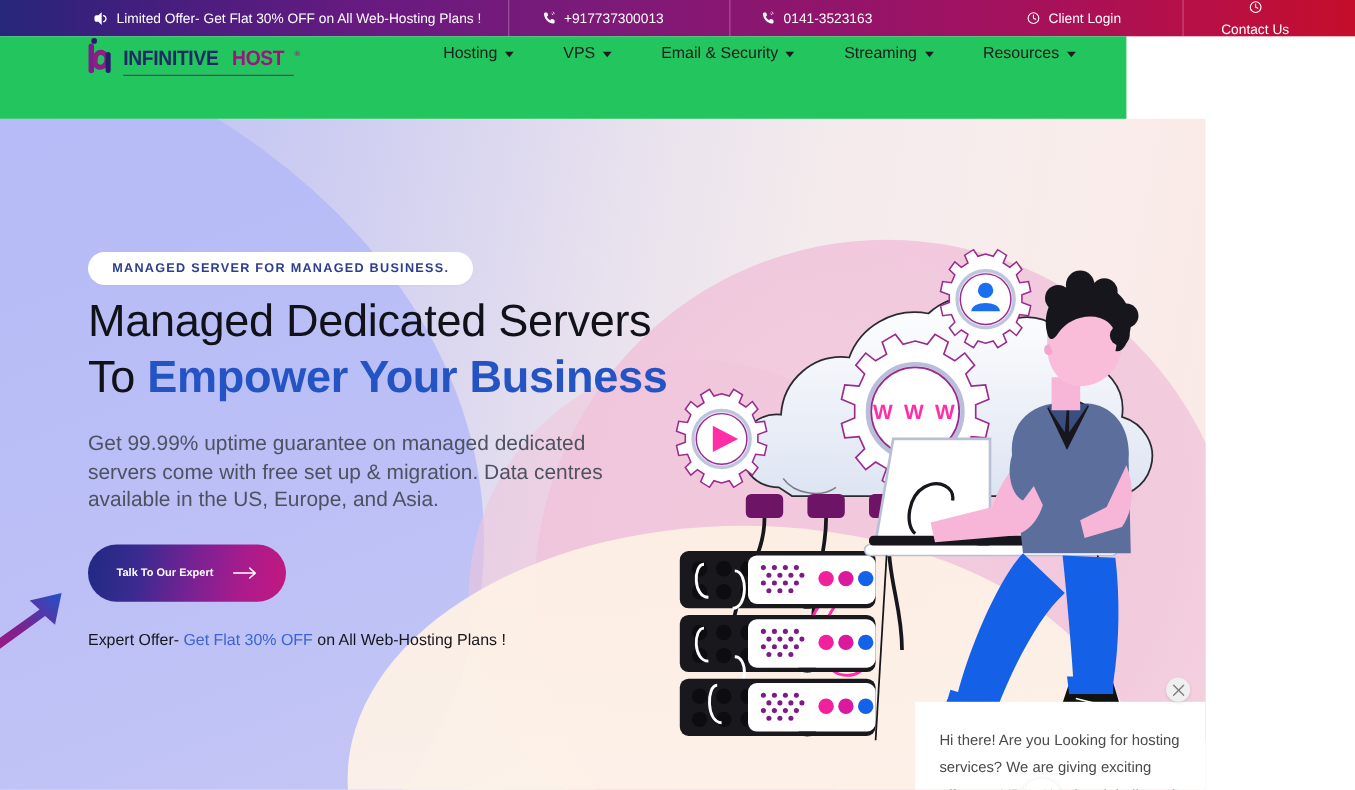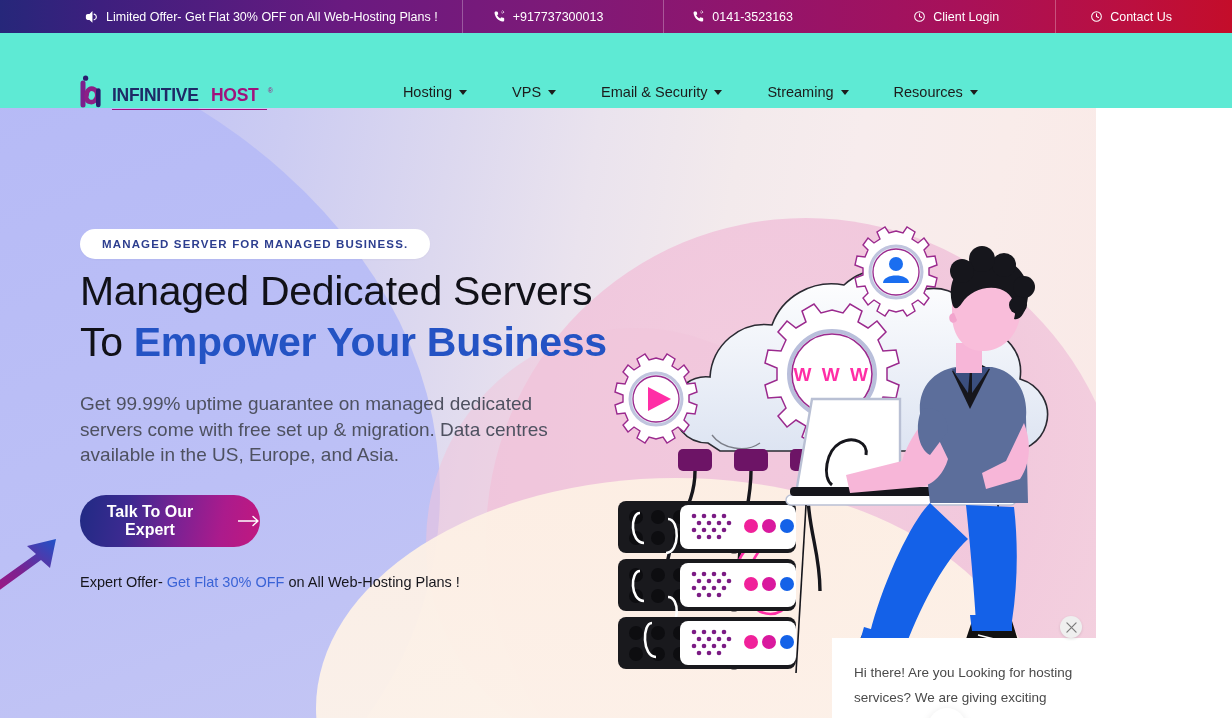--- a/index.html
+++ b/index.html
@@ -36,31 +36,31 @@
     padding: 0 14px;
     white-space: nowrap;
     height: 100%;
   }
   .tb-sep { width: 1px; background: rgba(255,255,255,0.28); height: 100%; }
   .tb-offer { flex: 0 0 auto; padding-left: 84px; padding-right: 24px; }
   .tb-phone1 { padding-left: 30px; padding-right: 60px; }
   .tb-phone2 { padding-left: 28px; padding-right: 40px; }
   .tb-spacer { flex: 1 1 auto; }
   .tb-login { padding-right: 56px; }
-  .tb-contact { padding-left: 34px; padding-right: 60px; }
+  .tb-contact { padding-left: 34px; padding-right: 60px; flex-direction: column; }
   .tb-icon { display:inline-flex; align-items:center; }
   .tb-icon svg { display:block; }
 
   
   .navbar {
     height: 75px;
-    width: 1232px;
-    background: #5eead4;
+    width: 1024px;
+    background: #22c55e;
     display: flex;
-    align-items: flex-end;
+    align-items: flex-start;
     position: relative;
     z-index: 5;
   }
   .logo {
     margin-left: 80px;
     display: flex;
     align-items: flex-end;
     gap: 6px;
     user-select: none;
   }
@@ -202,21 +202,21 @@
   }
 
   .cta {
     position: absolute;
     left: 80px; top: 387px;
     width: 180px; height: 52px;
     border: none;
     border-radius: 26px;
     background: linear-gradient(100deg, #202a84 0%, #3b2a90 26%, #7d2193 55%, #ab1b8c 78%, #c2187f 100%);
     color: #fff;
-    font-size: 16px;
+    font-size: 10px;
     font-weight: 700;
     display: flex;
     align-items: center;
     justify-content: center;
     gap: 18px;
     cursor: pointer;
     font-family: "Liberation Sans", sans-serif;
   }
   .cta .arrow { display:inline-flex; }
 

